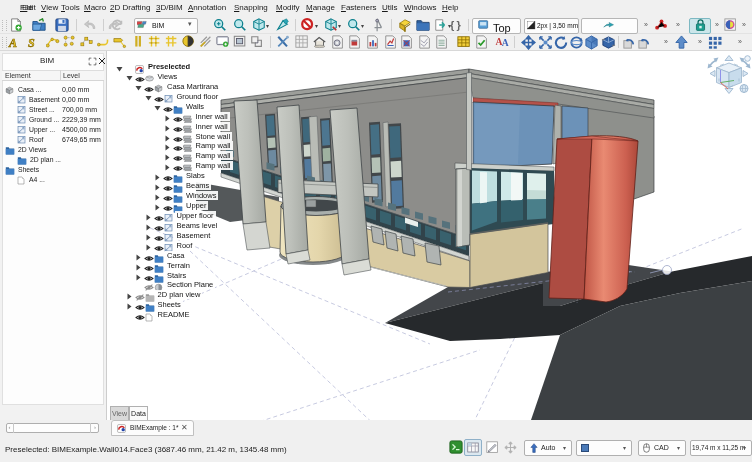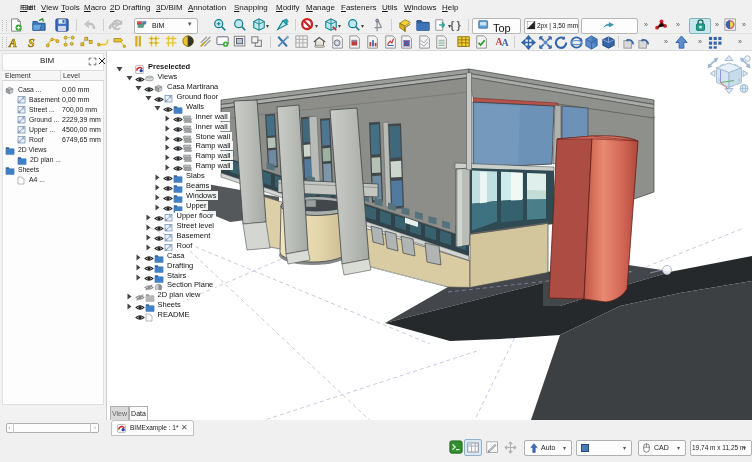--- a/index.html
+++ b/index.html
@@ -854,21 +854,21 @@
     <svg class="abs" style="left:153.5px;top:223.88px" width="10" height="9" viewBox="0 0 16 16">
       <path d="M1 8 Q8 2 15 8 Q8 14 1 8Z" fill="#fff" stroke="#1f1f1f" stroke-width="1.8"></path>
       <circle cx="8" cy="8" r="2.8" fill="#1f1f1f"></circle>
     </svg>
     <svg class="abs" style="left:163.5px;top:223.88px" width="9" height="8" viewBox="0 0 16 16">
       <rect x="1" y="1" width="14" height="13" fill="#eaf0f8" stroke="#6a8ab2" stroke-width="1.4"></rect>
       <path d="M2 13L13 3" stroke="#6a8ab2" stroke-width="1.6"></path>
       <path d="M13 3l-4 .5M13 3l-.5 4M2 13l4-.5M2 13l.5-4" stroke="#6a8ab2" stroke-width="1.2"></path>
     </svg>
     <div class="trow" style="left:174.5px;top:222.88px;">
-      <span class="lbl">Street level</span>
+      <span class="lbl">Beams level</span>
     </div>
     <svg class="abs" style="left:145.5px;top:233.81px" width="5" height="7" viewBox="0 0 5 7">
       <path d="M0.5 0.5v6L4.5 3.5z" fill="#444"></path>
     </svg>
     <svg class="abs" style="left:153.5px;top:233.81px" width="10" height="9" viewBox="0 0 16 16">
       <path d="M1 8 Q8 2 15 8 Q8 14 1 8Z" fill="#fff" stroke="#1f1f1f" stroke-width="1.8"></path>
       <circle cx="8" cy="8" r="2.8" fill="#1f1f1f"></circle>
     </svg>
     <svg class="abs" style="left:163.5px;top:233.81px" width="9" height="8" viewBox="0 0 16 16">
       <rect x="1" y="1" width="14" height="13" fill="#eaf0f8" stroke="#6a8ab2" stroke-width="1.4"></rect>
@@ -912,21 +912,21 @@
     </svg>
     <svg class="abs" style="left:144.0px;top:263.6px" width="10" height="9" viewBox="0 0 16 16">
       <path d="M1 8 Q8 2 15 8 Q8 14 1 8Z" fill="#fff" stroke="#1f1f1f" stroke-width="1.8"></path>
       <circle cx="8" cy="8" r="2.8" fill="#1f1f1f"></circle>
     </svg>
     <svg class="abs" style="left:154.0px;top:263.6px" width="10" height="9" viewBox="0 0 16 15">
       <path d="M1 4l0-2h5l1 2h8v10H1z" fill="#2d64a0"></path>
       <path d="M1 5h14v9H1z" fill="#3f7fc4"></path>
     </svg>
     <div class="trow" style="left:165.0px;top:262.6px;">
-      <span class="lbl">Drafting</span>
+      <span class="lbl">Terrain</span>
     </div>
     <svg class="abs" style="left:136.0px;top:273.53px" width="5" height="7" viewBox="0 0 5 7">
       <path d="M0.5 0.5v6L4.5 3.5z" fill="#444"></path>
     </svg>
     <svg class="abs" style="left:144.0px;top:273.53px" width="10" height="9" viewBox="0 0 16 16">
       <path d="M1 8 Q8 2 15 8 Q8 14 1 8Z" fill="#fff" stroke="#1f1f1f" stroke-width="1.8"></path>
       <circle cx="8" cy="8" r="2.8" fill="#1f1f1f"></circle>
     </svg>
     <svg class="abs" style="left:154.0px;top:273.53px" width="10" height="9" viewBox="0 0 16 15">
       <path d="M1 4l0-2h5l1 2h8v10H1z" fill="#2d64a0"></path>
@@ -993,20 +993,21 @@
     <div class="abs" style="left:6px;top:423px;width:8px;height:10px;border-right:1px solid #c8c8c8;font-size:6px;color:#888;text-align:center;line-height:9px">‹</div>
     <div class="abs" style="left:90px;top:423px;width:9px;height:10px;border-left:1px solid #c8c8c8;font-size:6px;color:#888;text-align:center;line-height:9px">›</div>
     <div class="abs" style="left:111px;top:420px;width:83px;height:16px;background:#fcfcfc;border:1px solid #c0c0c0;border-radius:3px 3px 0 0"></div>
     <svg class="abs" style="left:117px;top:424px" width="9" height="9" viewBox="0 0 16 16">
       <rect x="1" y="1" width="14" height="14" rx="2" fill="#fff" stroke="#888"></rect>
       <path d="M3 10 A5.5 5.5 0 0 1 13 7" fill="none" stroke="#cc2222" stroke-width="2.6"></path>
       <circle cx="11" cy="10" r="3" fill="#2244aa"></circle>
     </svg>
     <span class="abs" style="left:130px;top:424px;font-size:6.5px;color:#222">BIMExample : 1*</span>
     <span class="abs" style="left:181px;top:423px;font-size:8px;color:#555">✕</span>
+    <span class="abs" style="left:5px;top:445px;font-size:8px;color:#1c1c1c">Preselected: BIMExample.Wall014.Face3 (3687.46 mm, 21.42 m, 1345.48 mm)</span>
     <svg class="abs" style="left:449px;top:440px" width="14" height="14" viewBox="0 0 16 16">
       <rect x="1" y="1" width="14" height="14" rx="2" fill="#2f8f2f" stroke="#1c5f1c"></rect>
       <path d="M4 5l3 3-3 3" stroke="#d8f8d8" stroke-width="1.6" fill="none"></path>
       <path d="M8 11h4" stroke="#d8f8d8" stroke-width="1.4"></path>
     </svg>
     <div class="abs" style="left:464px;top:439px;width:18px;height:17px;background:#dce8f0;border:1px solid #8fb0c8;border-radius:2px"></div>
     <svg class="abs" style="left:467px;top:442px" width="12" height="11" viewBox="0 0 16 14">
       <rect x="1" y="1" width="14" height="12" fill="#f8f8f8" stroke="#778"></rect>
       <path d="M1 5h14M6 1v12M11 1v12" stroke="#99a" stroke-width="1"></path>
       <rect x="1" y="1" width="5" height="4" fill="#c2d4e2"></rect>

